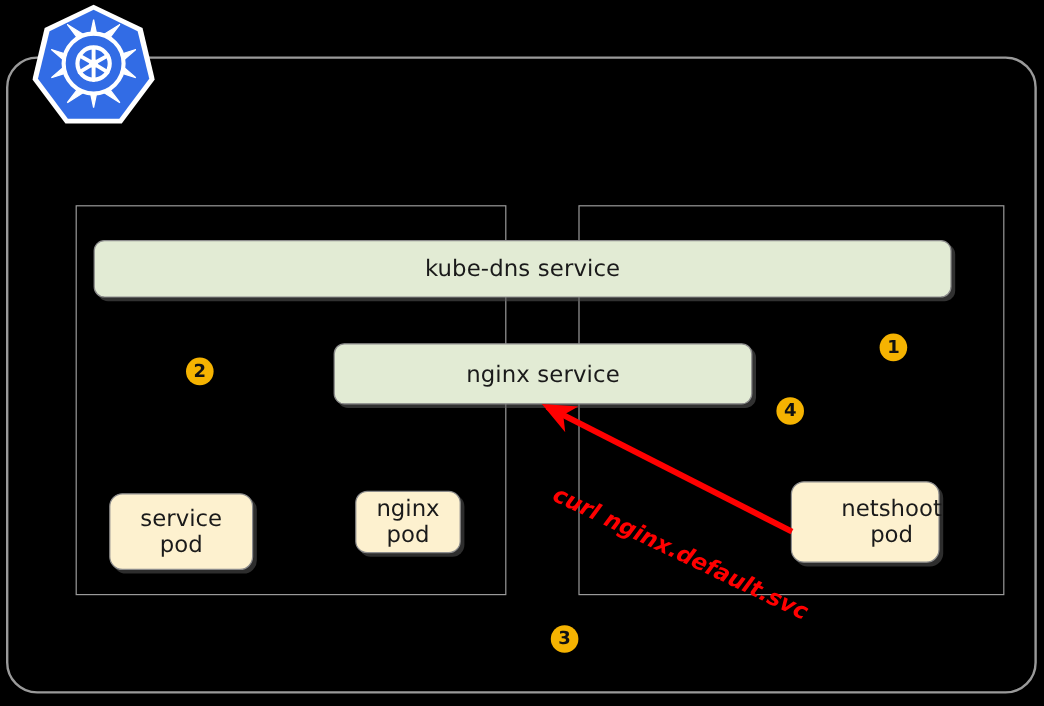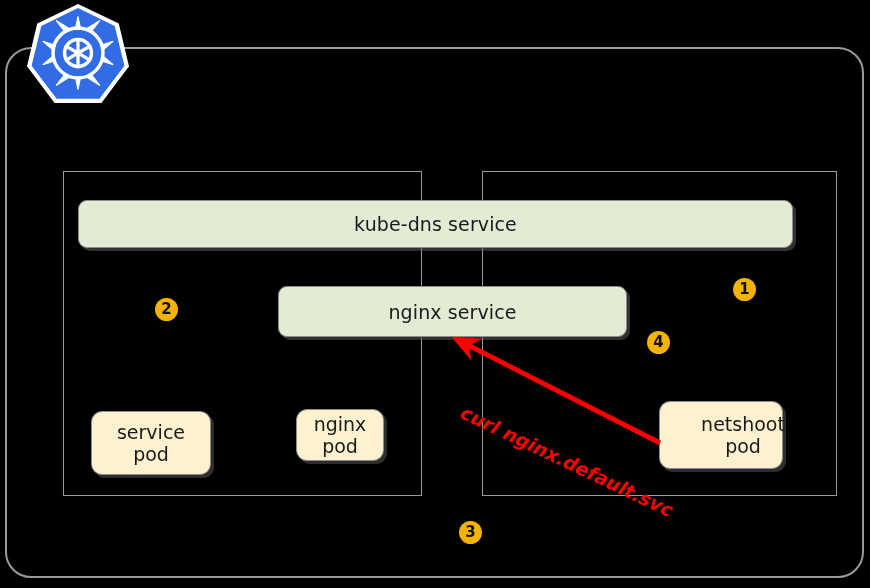--- a/index.html
+++ b/index.html
@@ -67,21 +67,21 @@
     box-shadow: 3px 3px 0px rgba(90,90,90,0.5);
     display: flex;
     flex-direction: column;
     align-items: center;
     justify-content: center;
     color: #1a1a1a;
     font-size: 19px;
     line-height: 1.18;
   }
   .pod-coredns  { left: 91px;  top: 411px; width: 120px; height: 64px; }
-  .pod-nginx    { left: 296px; top: 409px; width: 88px;  height: 52px; }
+  .pod-nginx    { left: 296px; top: 409px; width: 88px;  height: 52px; border-radius: 10px; }
   .pod-netshoot { left: 659px; top: 401px; width: 124px; height: 68px; padding-left: 44px; }
 
   
   .badge {
     position: absolute;
     width: 23px;
     height: 23px;
     border-radius: 50%;
     background: #f5b301;
     color: #111111;

